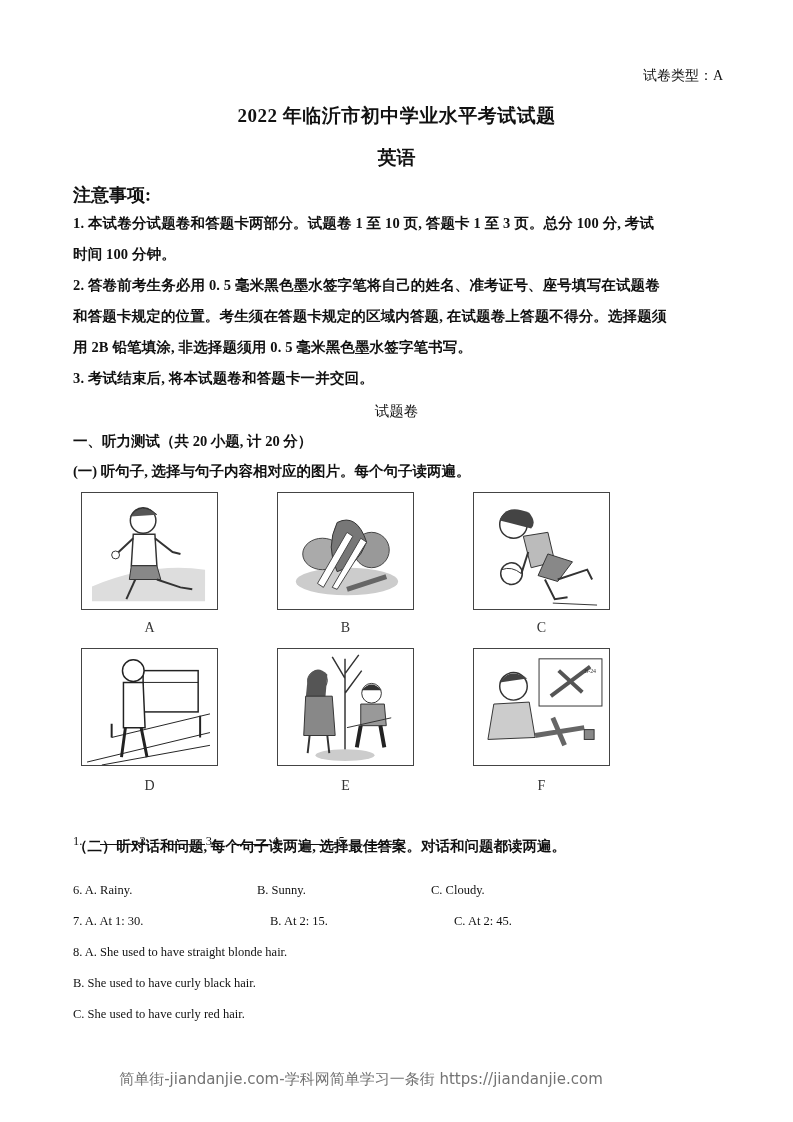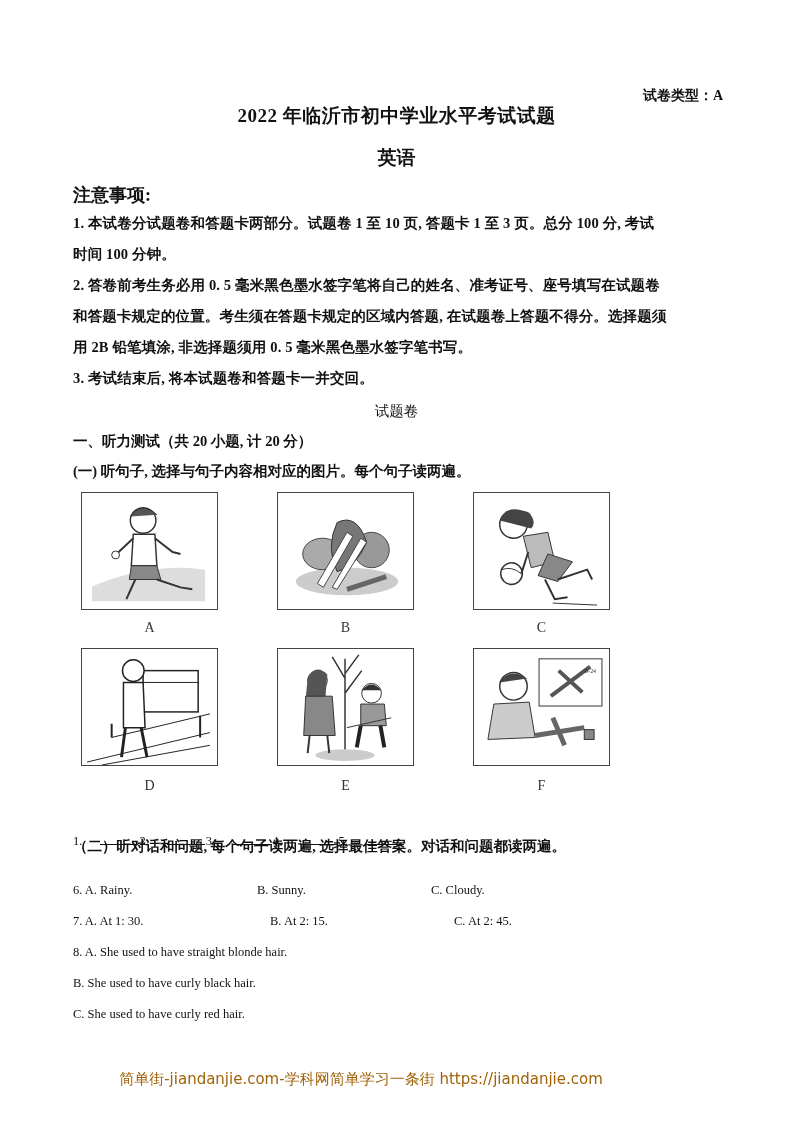--- a/index.html
+++ b/index.html
@@ -1,32 +1,32 @@
 <!DOCTYPE html>
 <html><head>
 <meta charset="utf-8">
 <style>
   html, body { margin: 0; padding: 0; background: #ffffff; }
   body { width: 793px; height: 1122px; position: relative; overflow: hidden;
          font-family: "Liberation Serif", "DejaVu Serif", serif; color: #111; }
   .abs { position: absolute; }
-  .paper-type { right: 70px; top: 67px; font-size: 14px; font-weight: bold; margin-top: 20px; }
+  .paper-type { right: 70px; top: 67px; font-size: 14px; font-weight: normal; }
   .title { left: 0; width: 793px; top: 103px; text-align: center; font-size: 19px; font-weight: bold; letter-spacing: 0.5px; }
   .subject { left: 0; width: 793px; top: 145px; text-align: center; font-size: 19px; font-weight: bold; }
   .notice-head { left: 73px; top: 183px; font-size: 18px; font-weight: bold; }
   .notice-line { left: 73px; font-size: 14.5px; font-weight: bold; white-space: nowrap; letter-spacing: 0.15px; }
   .section-center { left: 0; width: 793px; text-align: center; font-size: 14.5px; font-weight: normal; top: 402px; }
   .section-head { left: 73px; font-size: 14.5px; font-weight: bold; white-space: nowrap; }
   .pic { position: absolute; width: 137px; height: 118px; border: 1.3px solid #444; background: #fff; box-sizing: border-box; overflow: hidden; }
   .pic svg { width: 100%; height: 100%; display: block; }
   .pic-label { position: absolute; width: 137px; text-align: center; font-size: 14px; color: #333; }
   .blanks { left: 73px; top: 834px; font-size: 12.5px; white-space: nowrap; }
   .blanks span.blank { display: inline-block; width: 38px; border-bottom: 1px solid #111; height: 10px; margin: 0 1px 0 18px; vertical-align: baseline; }
   .opt { font-size: 12.5px; white-space: nowrap; margin-top: 12px; }
-  .footer { left: 0; width: 722px; top: 1070px; text-align: center; font-family: "DejaVu Sans", "Liberation Sans", sans-serif; font-size: 15px; color: #a16207; }
+  .footer { left: 0; width: 722px; top: 1070px; text-align: center; font-family: "DejaVu Sans", "Liberation Sans", sans-serif; font-size: 15px; color: #737373; }
 </style>
 </head>
 <body>
 
 <div class="abs paper-type">试卷类型：A</div>
 <div class="abs title">2022 年临沂市初中学业水平考试试题</div>
 <div class="abs subject">英语</div>
 
 <div class="abs notice-head">注意事项:</div>
 <div class="abs notice-line" style="top:214px;">1. 本试卷分试题卷和答题卡两部分。试题卷 1 至 10 页, 答题卡 1 至 3 页。总分 100 分, 考试</div>

